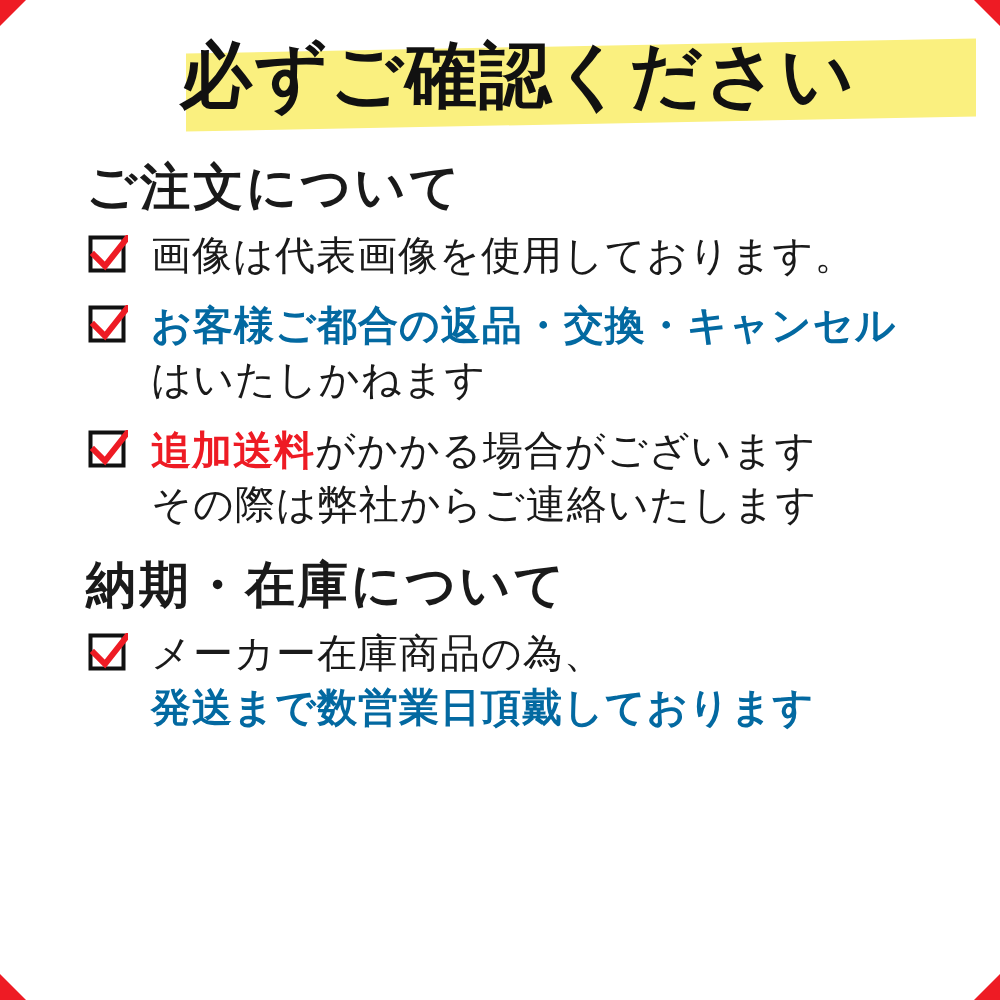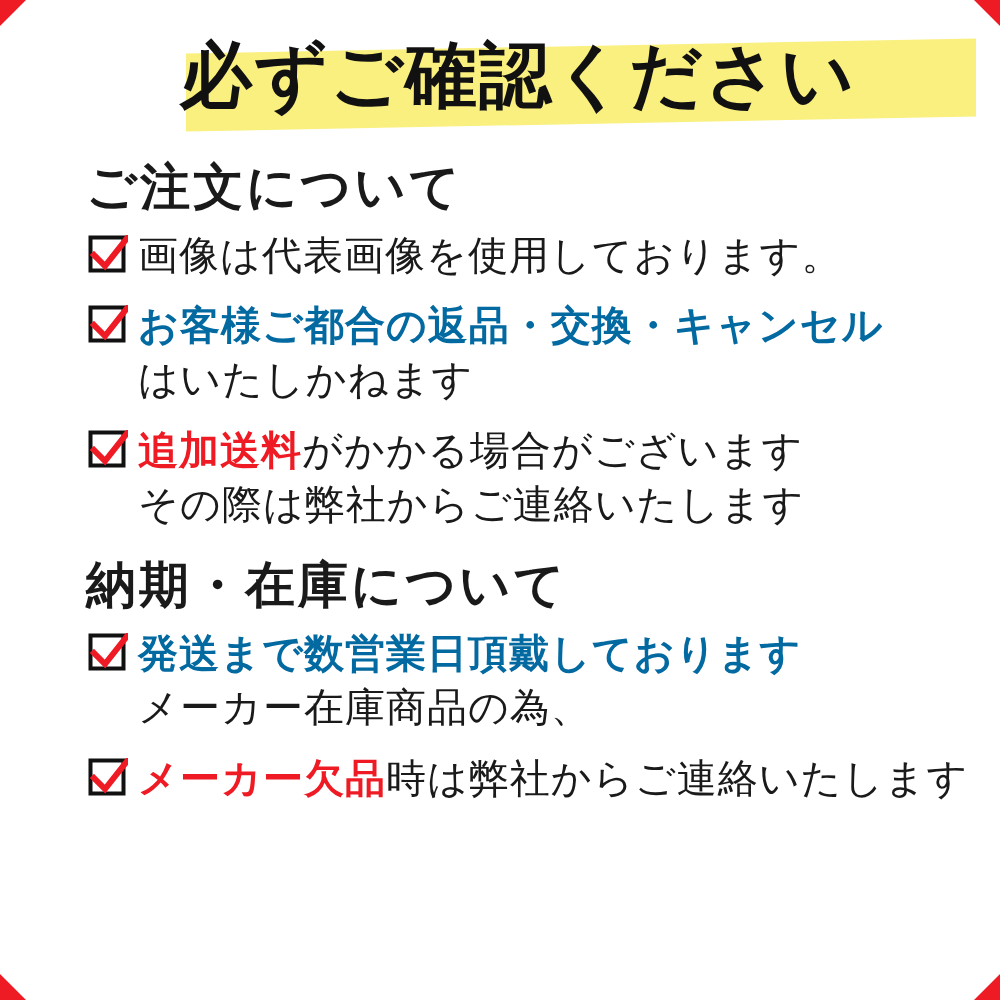--- a/index.html
+++ b/index.html
@@ -86,20 +86,21 @@
     line-height: 1.25;
   }
   .section-title.second {
     margin-top: 22px;
   }
 
   .item {
     display: flex;
     align-items: flex-start;
     margin: 10px 0 16px 8px;
+    gap: 13px;
   }
   .check {
     flex: 0 0 auto;
     width: 40px;
     height: 40px;
     margin-top: 6px;
     margin-right: 10px;
     position: relative;
   }
   .check svg { display: block; }
@@ -186,30 +187,19 @@
       </div>
       <div class="section-title second">納期・在庫について</div>
       <div class="item">
         <span class="check">
           <svg width="40" height="40" viewBox="0 0 40 40">
             <rect x="2.5" y="2.5" width="33" height="33" fill="none" stroke="#111111" stroke-width="4"></rect>
             <path d="M6 20 L17 31 L40 2" fill="none" stroke="#ee1b24" stroke-width="6" stroke-linecap="square"></path>
           </svg>
         </span>
         <div class="lines">
+          <div class="line"><span class="">メーカー在庫商品の為、</span></div>
           <div class="line bold-red"><span>発送まで数営業日頂戴しております</span></div>
-          <div class="line"><span class="">メーカー在庫商品の為、</span></div>
-        </div>
-      </div>
-      <div class="item">
-        <span class="check">
-          <svg width="40" height="40" viewBox="0 0 40 40">
-            <rect x="2.5" y="2.5" width="33" height="33" fill="none" stroke="#111111" stroke-width="4"></rect>
-            <path d="M6 20 L17 31 L40 2" fill="none" stroke="#ee1b24" stroke-width="6" stroke-linecap="square"></path>
-          </svg>
-        </span>
-        <div class="lines">
-          <div class="line"><span class="red">メーカー欠品</span><span class="">時は弊社からご連絡いたします</span></div>
         </div>
       </div>
     </div>
 
 </div>
 
 </body></html>

